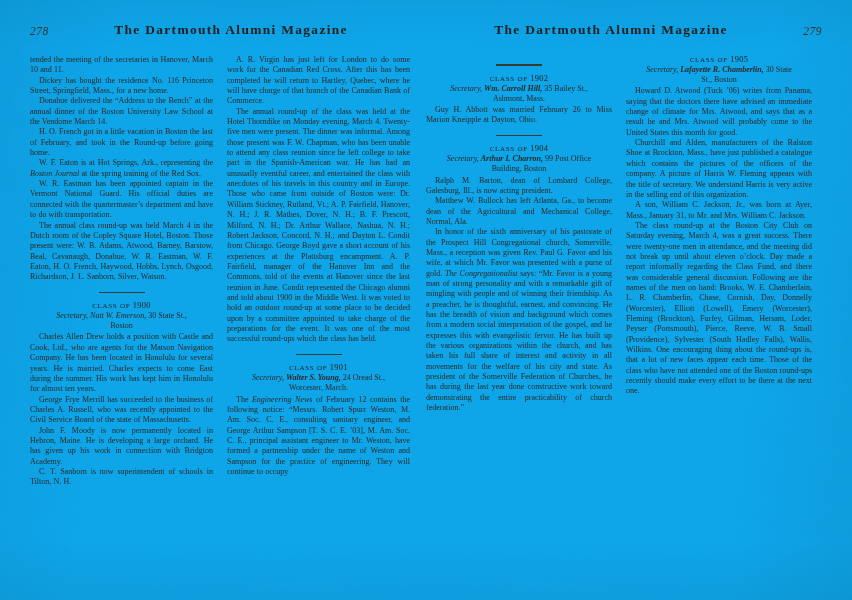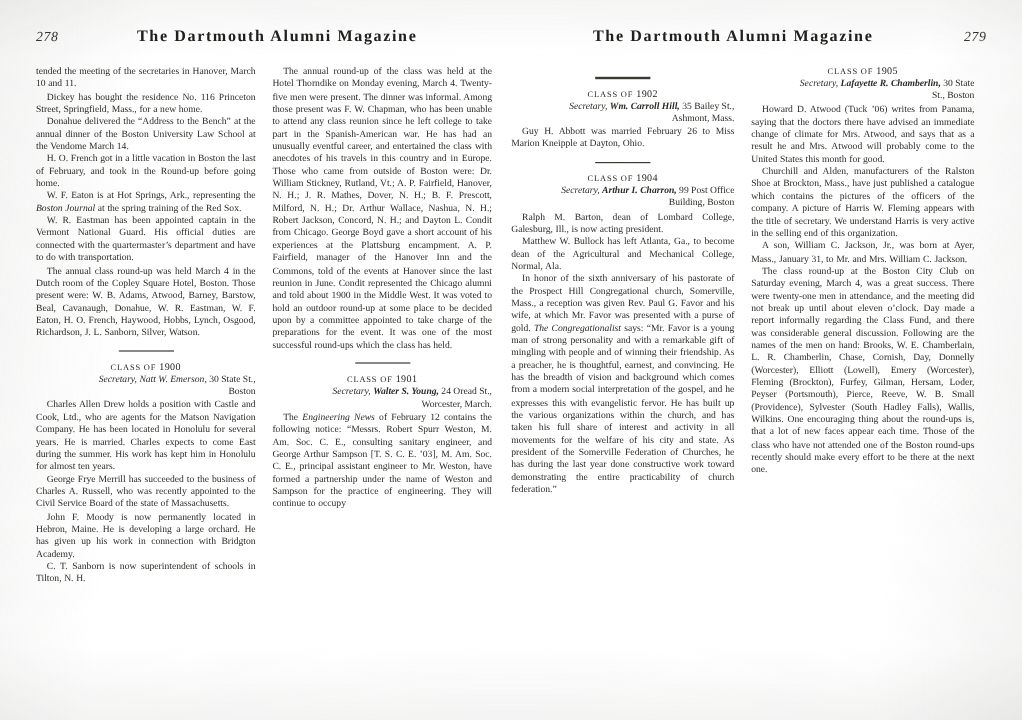--- a/index.html
+++ b/index.html
@@ -8,21 +8,21 @@
     padding: 0;
     background: #cfcfcd;
   }
   body {
     font-family: "Liberation Serif", "DejaVu Serif", serif;
   }
   .scan {
     position: relative;
     width: 852px;
     height: 600px;
-    background: #ffffff;
+    background: #0ea5e9;
     overflow: hidden;
     box-sizing: border-box;
     padding-left: 43px;
   }
   
   .scan::after {
     content: "";
     position: absolute;
     inset: 0;
     pointer-events: none;
@@ -110,21 +110,21 @@
     font-size: 8.4px;
     color: #24241f;
     margin: 0 0 1px 0;
     letter-spacing: .35px;
   }
   .class-head .sc {
     font-size: 7.0px;
     letter-spacing: .7px;
   }
   .secretary {
-    text-align: right;
+    text-align: center;
     font-size: 8.0px;
     line-height: 10.2px;
     color: #2a2a26;
     margin: 0 0 1px 0;
   }
   .secretary .nm {
     font-style: italic;
   }
 </style>
 </head>
@@ -148,20 +148,21 @@
           <p class="para">The annual class round-up was held March 4 in the Dutch room of the Copley Square Hotel, Boston. Those present were: W. B. Adams, Atwood, Barney, Barstow, Beal, Cavanaugh, Donahue, W. R. Eastman, W. F. Eaton, H. O. French, Haywood, Hobbs, Lynch, Osgood, Richardson, J. L. Sanborn, Silver, Watson.</p>
           <div class="rule"></div>
           <div class="class-head"><span class="sc">CLASS OF </span><span>1900</span></div>
           <div class="secretary"><span class="nm">Secretary, </span><span class="nm" style="font-weight: normal;">Natt W. Emerson,</span><span> 30 State St.,</span><br><span>Boston</span></div>
           <p class="para">Charles Allen Drew holds a position with Castle and Cook, Ltd., who are agents for the Matson Navigation Company. He has been located in Honolulu for several years. He is married. Charles expects to come East during the summer. His work has kept him in Honolulu for almost ten years.</p>
           <p class="para">George Frye Merrill has succeeded to the business of Charles A. Russell, who was recently appointed to the Civil Service Board of the state of Massachusetts.</p>
           <p class="para">John F. Moody is now permanently located in Hebron, Maine. He is developing a large orchard. He has given up his work in connection with Bridgton Academy.</p>
           <p class="para">C. T. Sanborn is now superintendent of schools in Tilton, N. H.</p>
         </div>
       <div class="col">
+          <p class="para">A. R. Virgin has just left for London to do some work for the Canadian Red Cross. After this has been completed he will return to Hartley, Quebec, where he will have charge of that branch of the Canadian Bank of Commerce.</p>
           <p class="para">The annual round-up of the class was held at the Hotel Thorndike on Monday evening, March 4. Twenty-five men were present. The dinner was informal. Among those present was F. W. Chapman, who has been unable to attend any class reunion since he left college to take part in the Spanish-American war. He has had an unusually eventful career, and entertained the class with anecdotes of his travels in this country and in Europe. Those who came from outside of Boston were: Dr. William Stickney, Rutland, Vt.; A. P. Fairfield, Hanover, N. H.; J. R. Mathes, Dover, N. H.; B. F. Prescott, Milford, N. H.; Dr. Arthur Wallace, Nashua, N. H.; Robert Jackson, Concord, N. H.; and Dayton L. Condit from Chicago. George Boyd gave a short account of his experiences at the Plattsburg encampment. A. P. Fairfield, manager of the Hanover Inn and the Commons, told of the events at Hanover since the last reunion in June. Condit represented the Chicago alumni and told about 1900 in the Middle West. It was voted to hold an outdoor round-up at some place to be decided upon by a committee appointed to take charge of the preparations for the event. It was one of the most successful round-ups which the class has held.</p>
           <div class="rule"></div>
           <div class="class-head"><span class="sc">CLASS OF </span><span>1901</span></div>
           <div class="secretary"><span class="nm">Secretary, </span><span class="nm" style="font-weight: bold;">Walter S. Young,</span><span> 24 Oread St.,</span><br><span>Worcester, March.</span></div>
           <p class="para"><span>The </span><i>Engineering News</i><span> of February 12 contains the following notice: “Messrs. Robert Spurr Weston, M. Am. Soc. C. E., consulting sanitary engineer, and George Arthur Sampson [T. S. C. E. ’03], M. Am. Soc. C. E., principal assistant engineer to Mr. Weston, have formed a partnership under the name of Weston and Sampson for the practice of engineering. They will continue to occupy</span></p>
         </div>
     </div>
   </div>
 
   <div class="page page-right">

